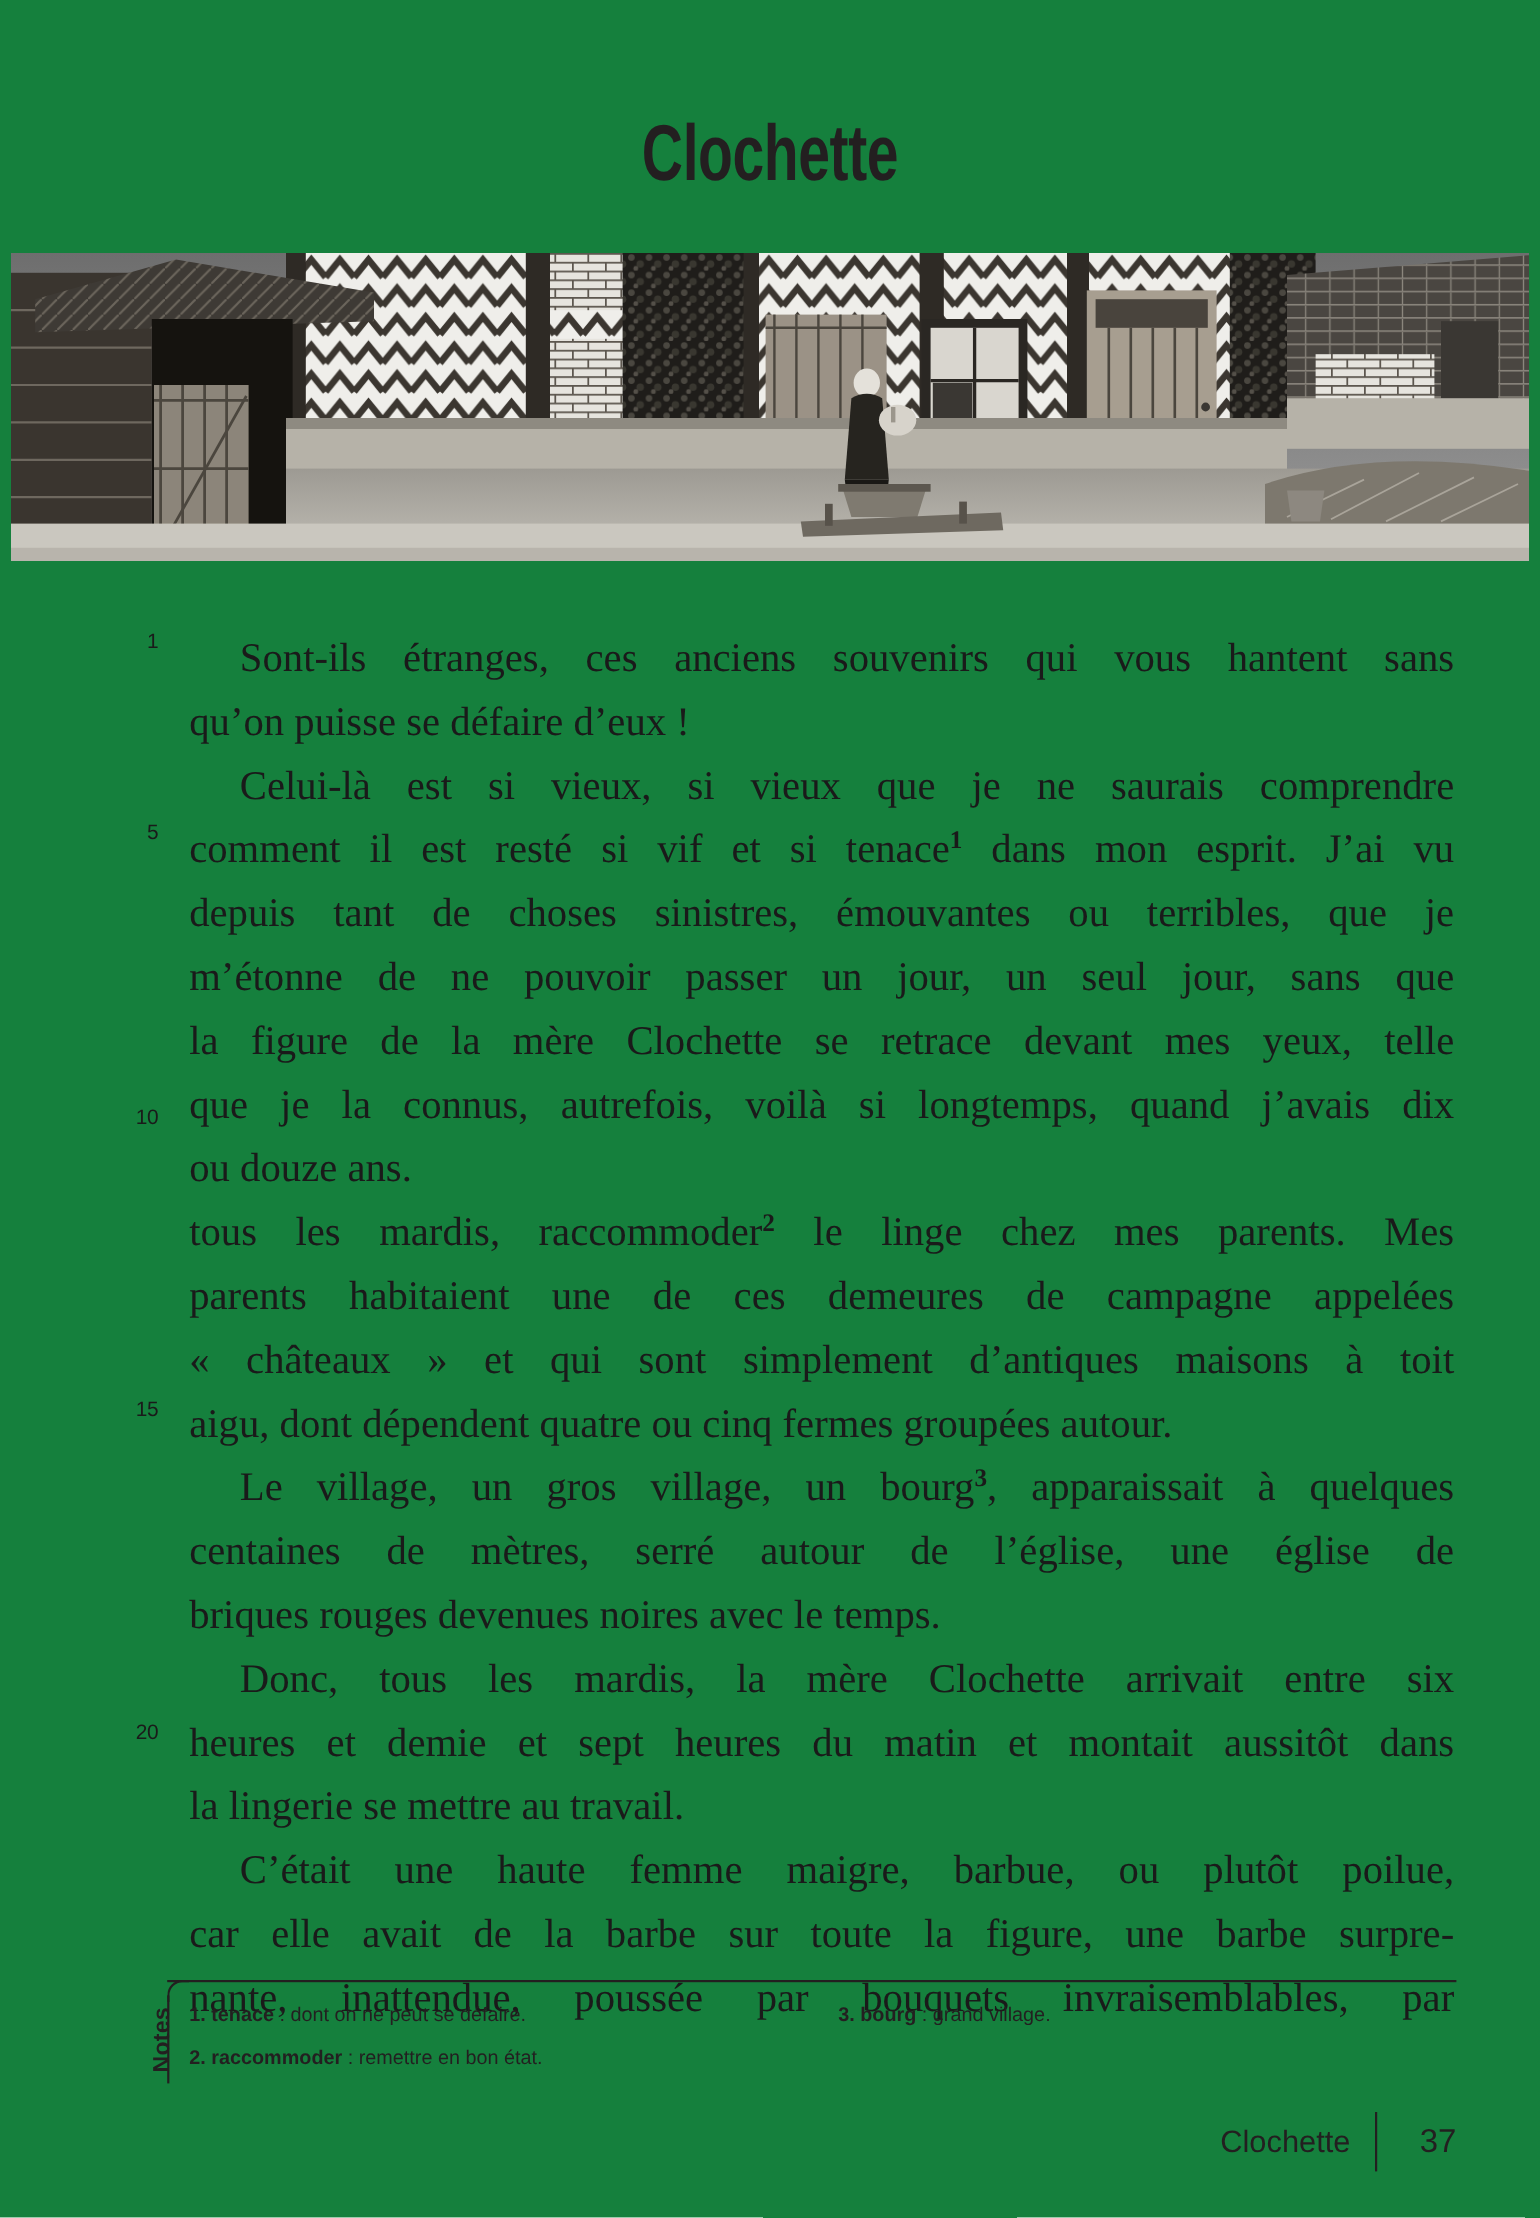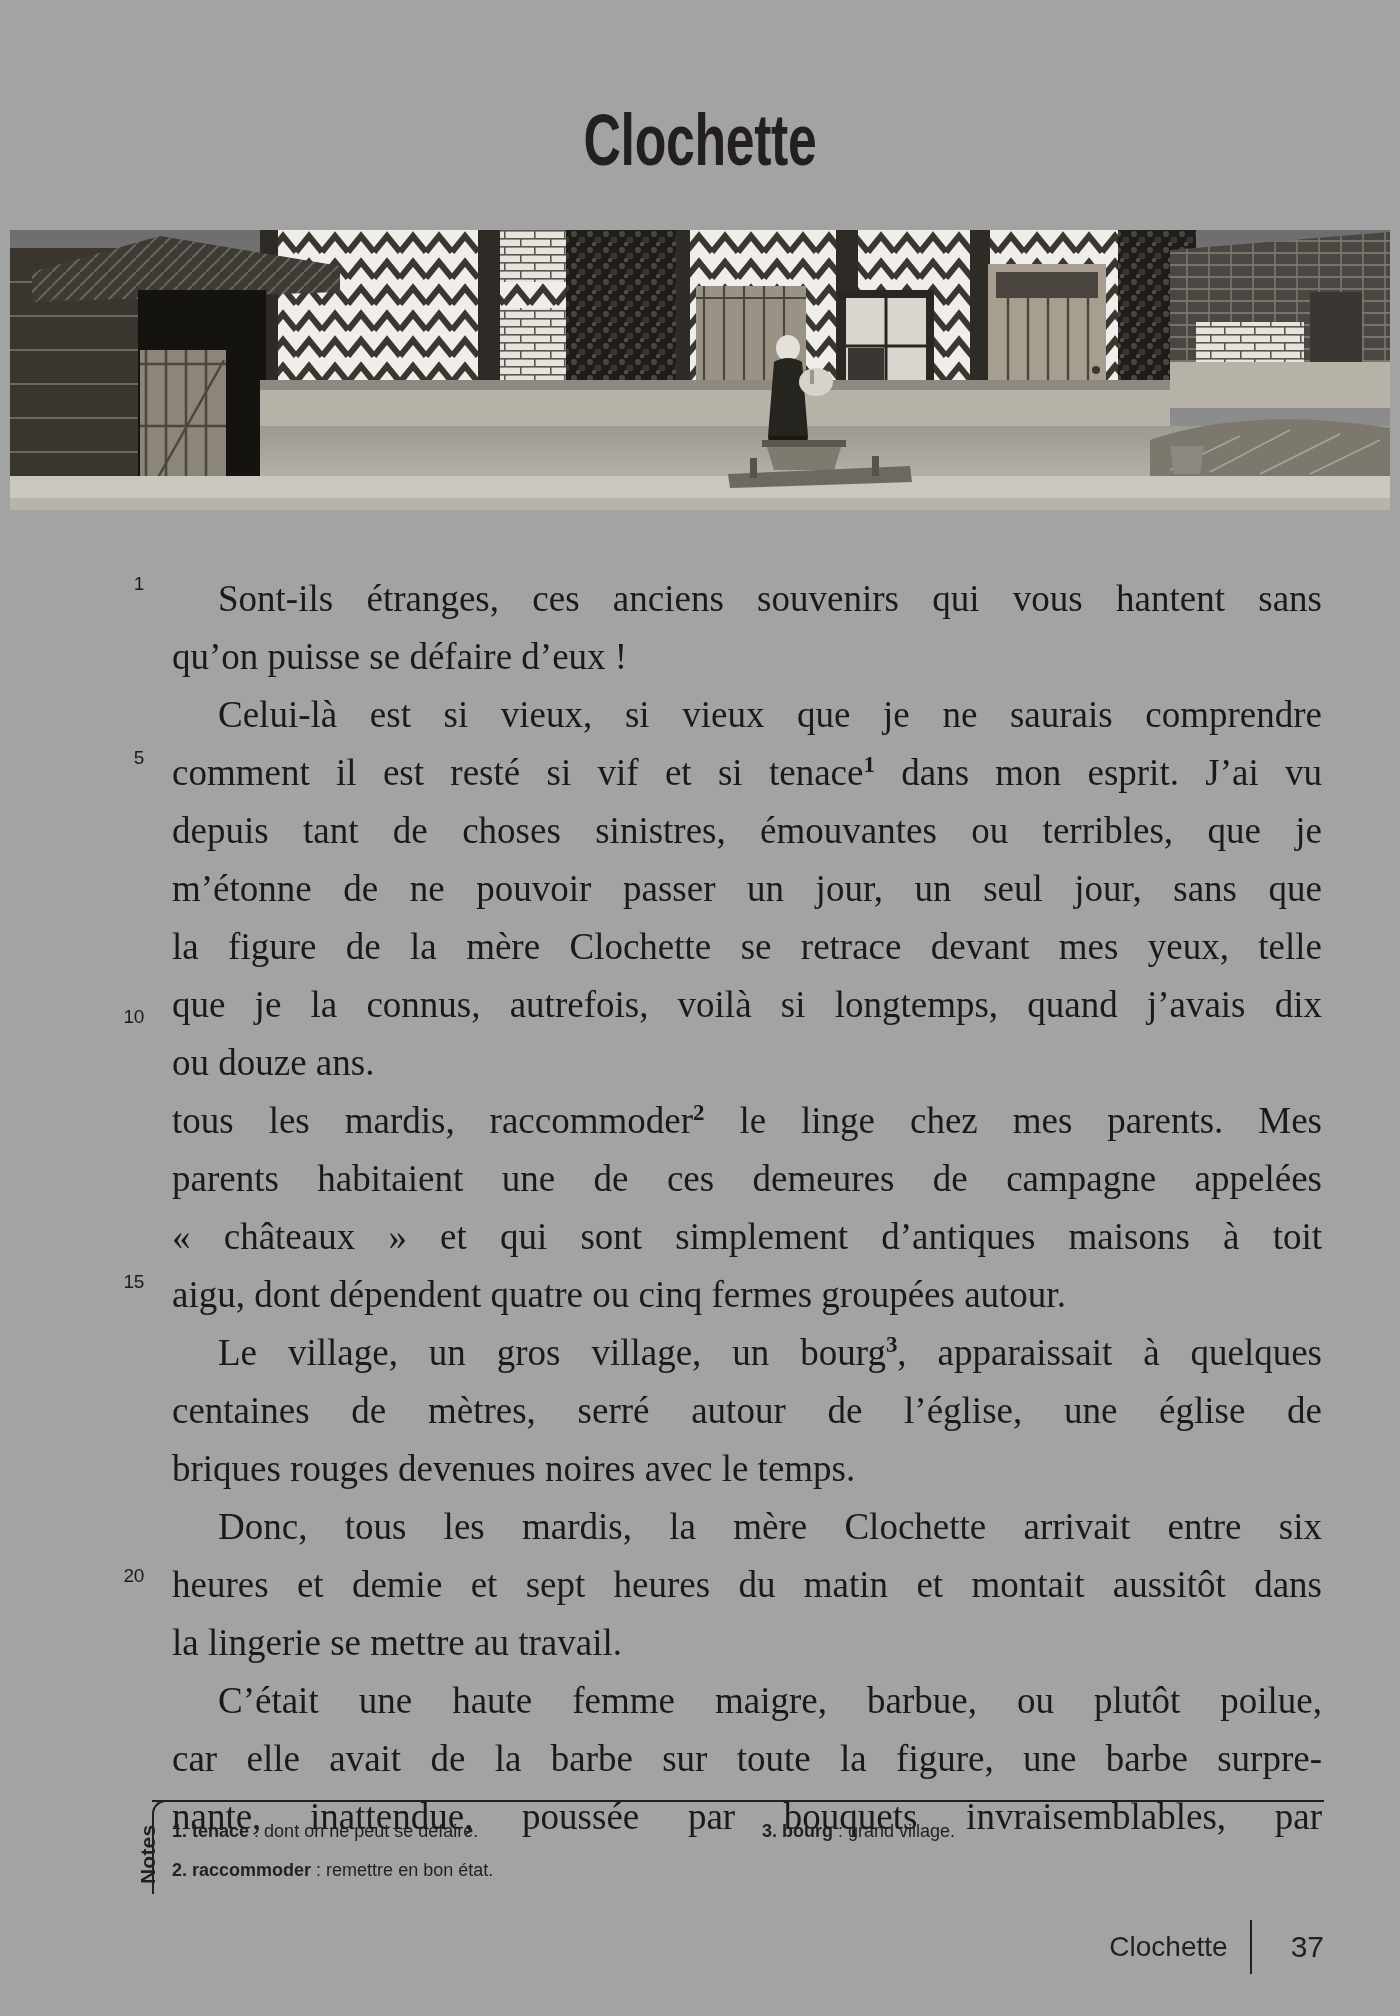--- a/index.html
+++ b/index.html
@@ -4,21 +4,21 @@
 <style>
   html, body {
     margin: 0;
     padding: 0;
     background: #ffffff;
   }
   .page {
     position: relative;
     width: 1400px;
     height: 2016px;
-    background: #a3a3a3;
+    background: #15803d;
     overflow: hidden;
     font-family: "Liberation Serif", serif;
     color: #1a1a1a;
   }
 
   
   .title {
     position: absolute;
     top: 104px;
     left: 0;

